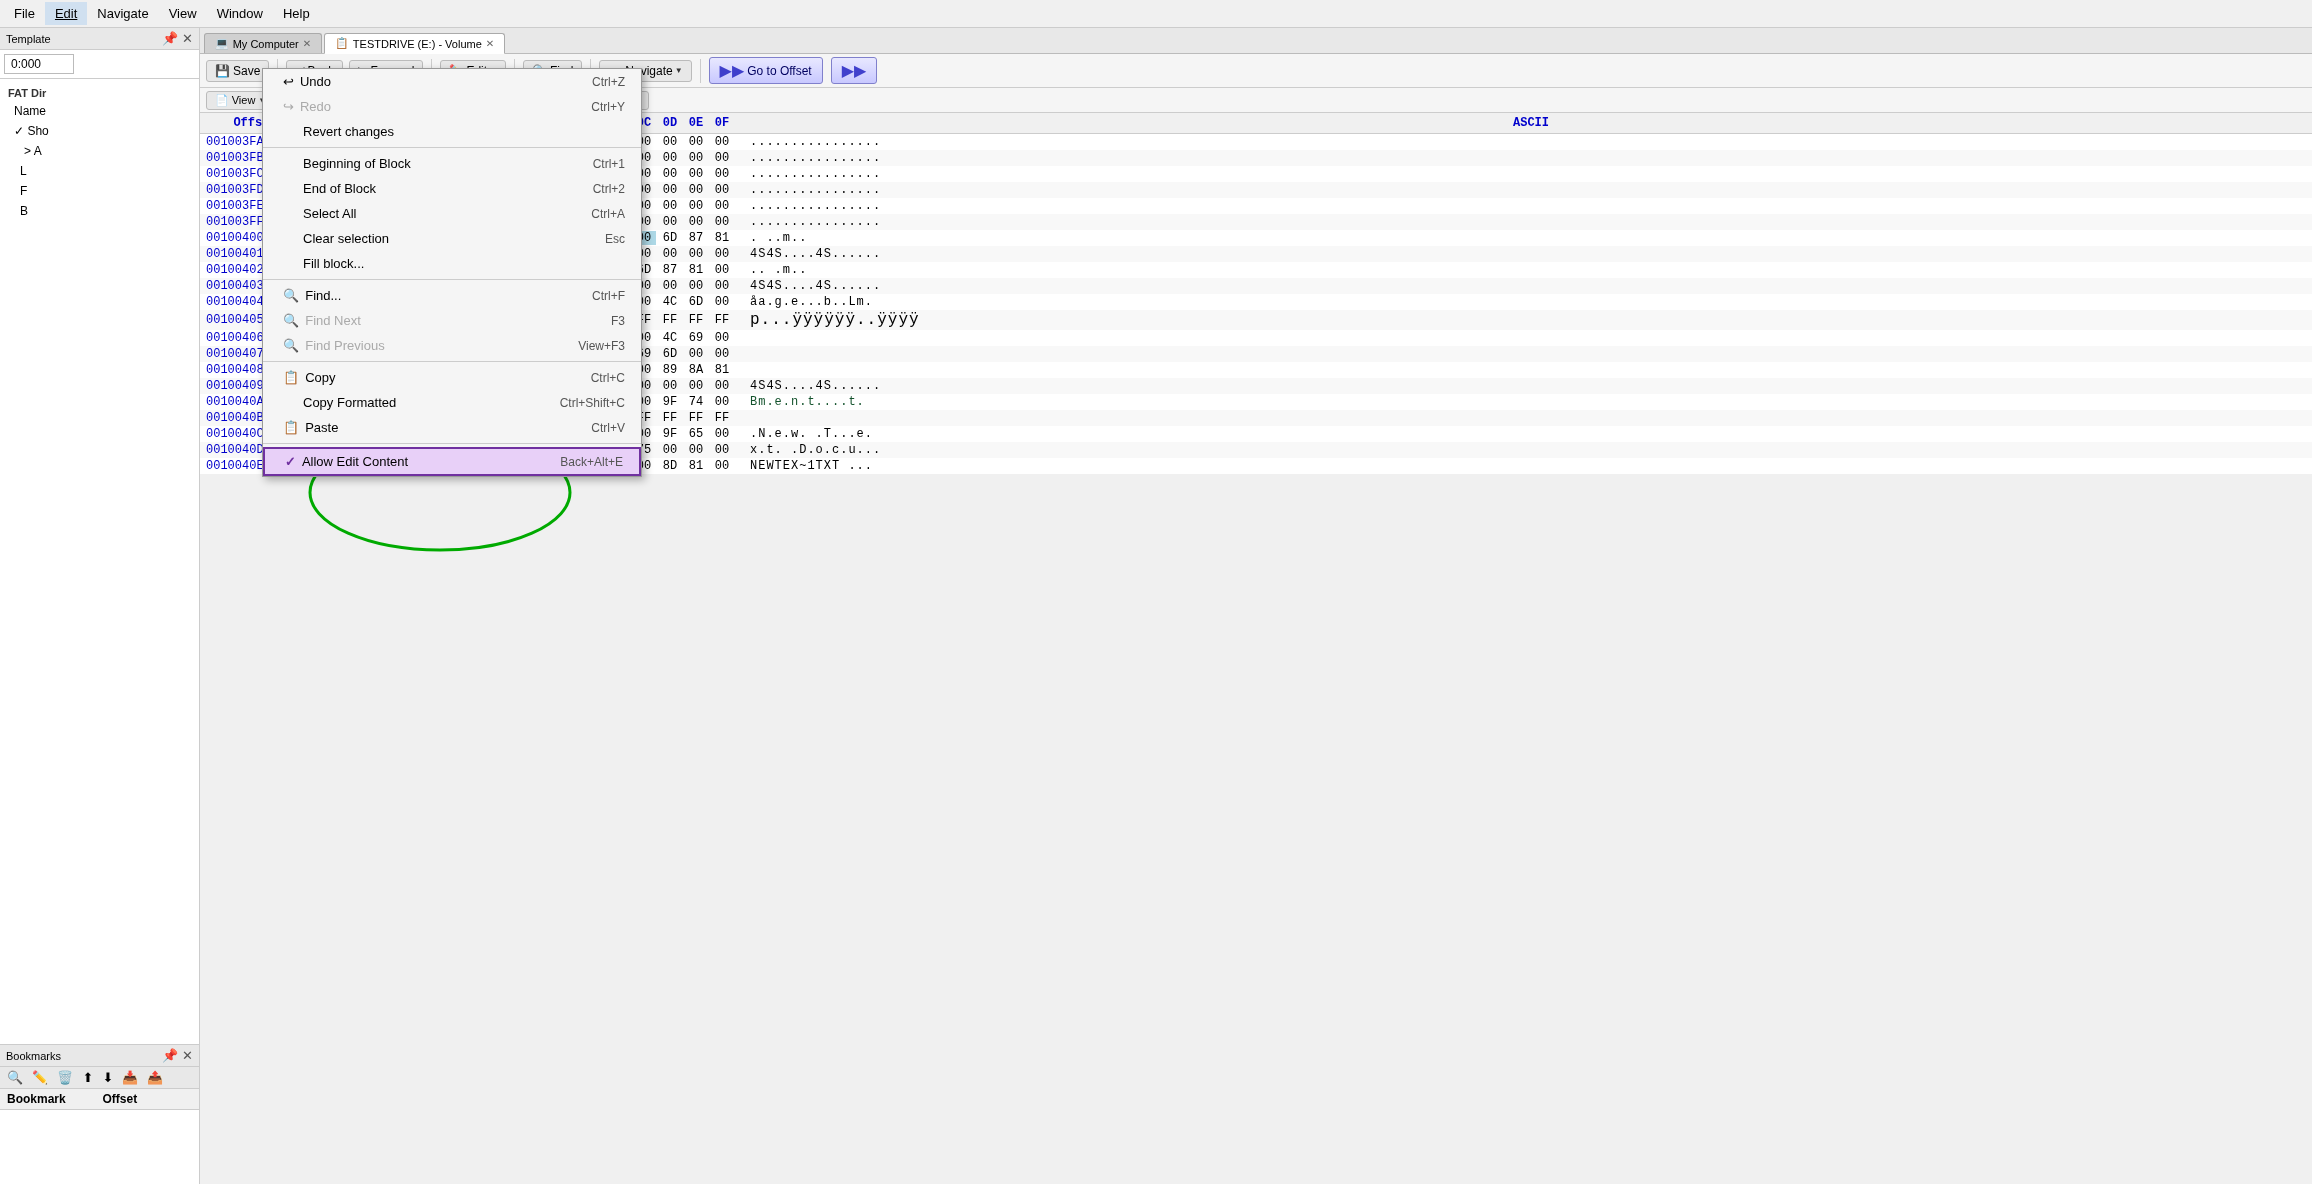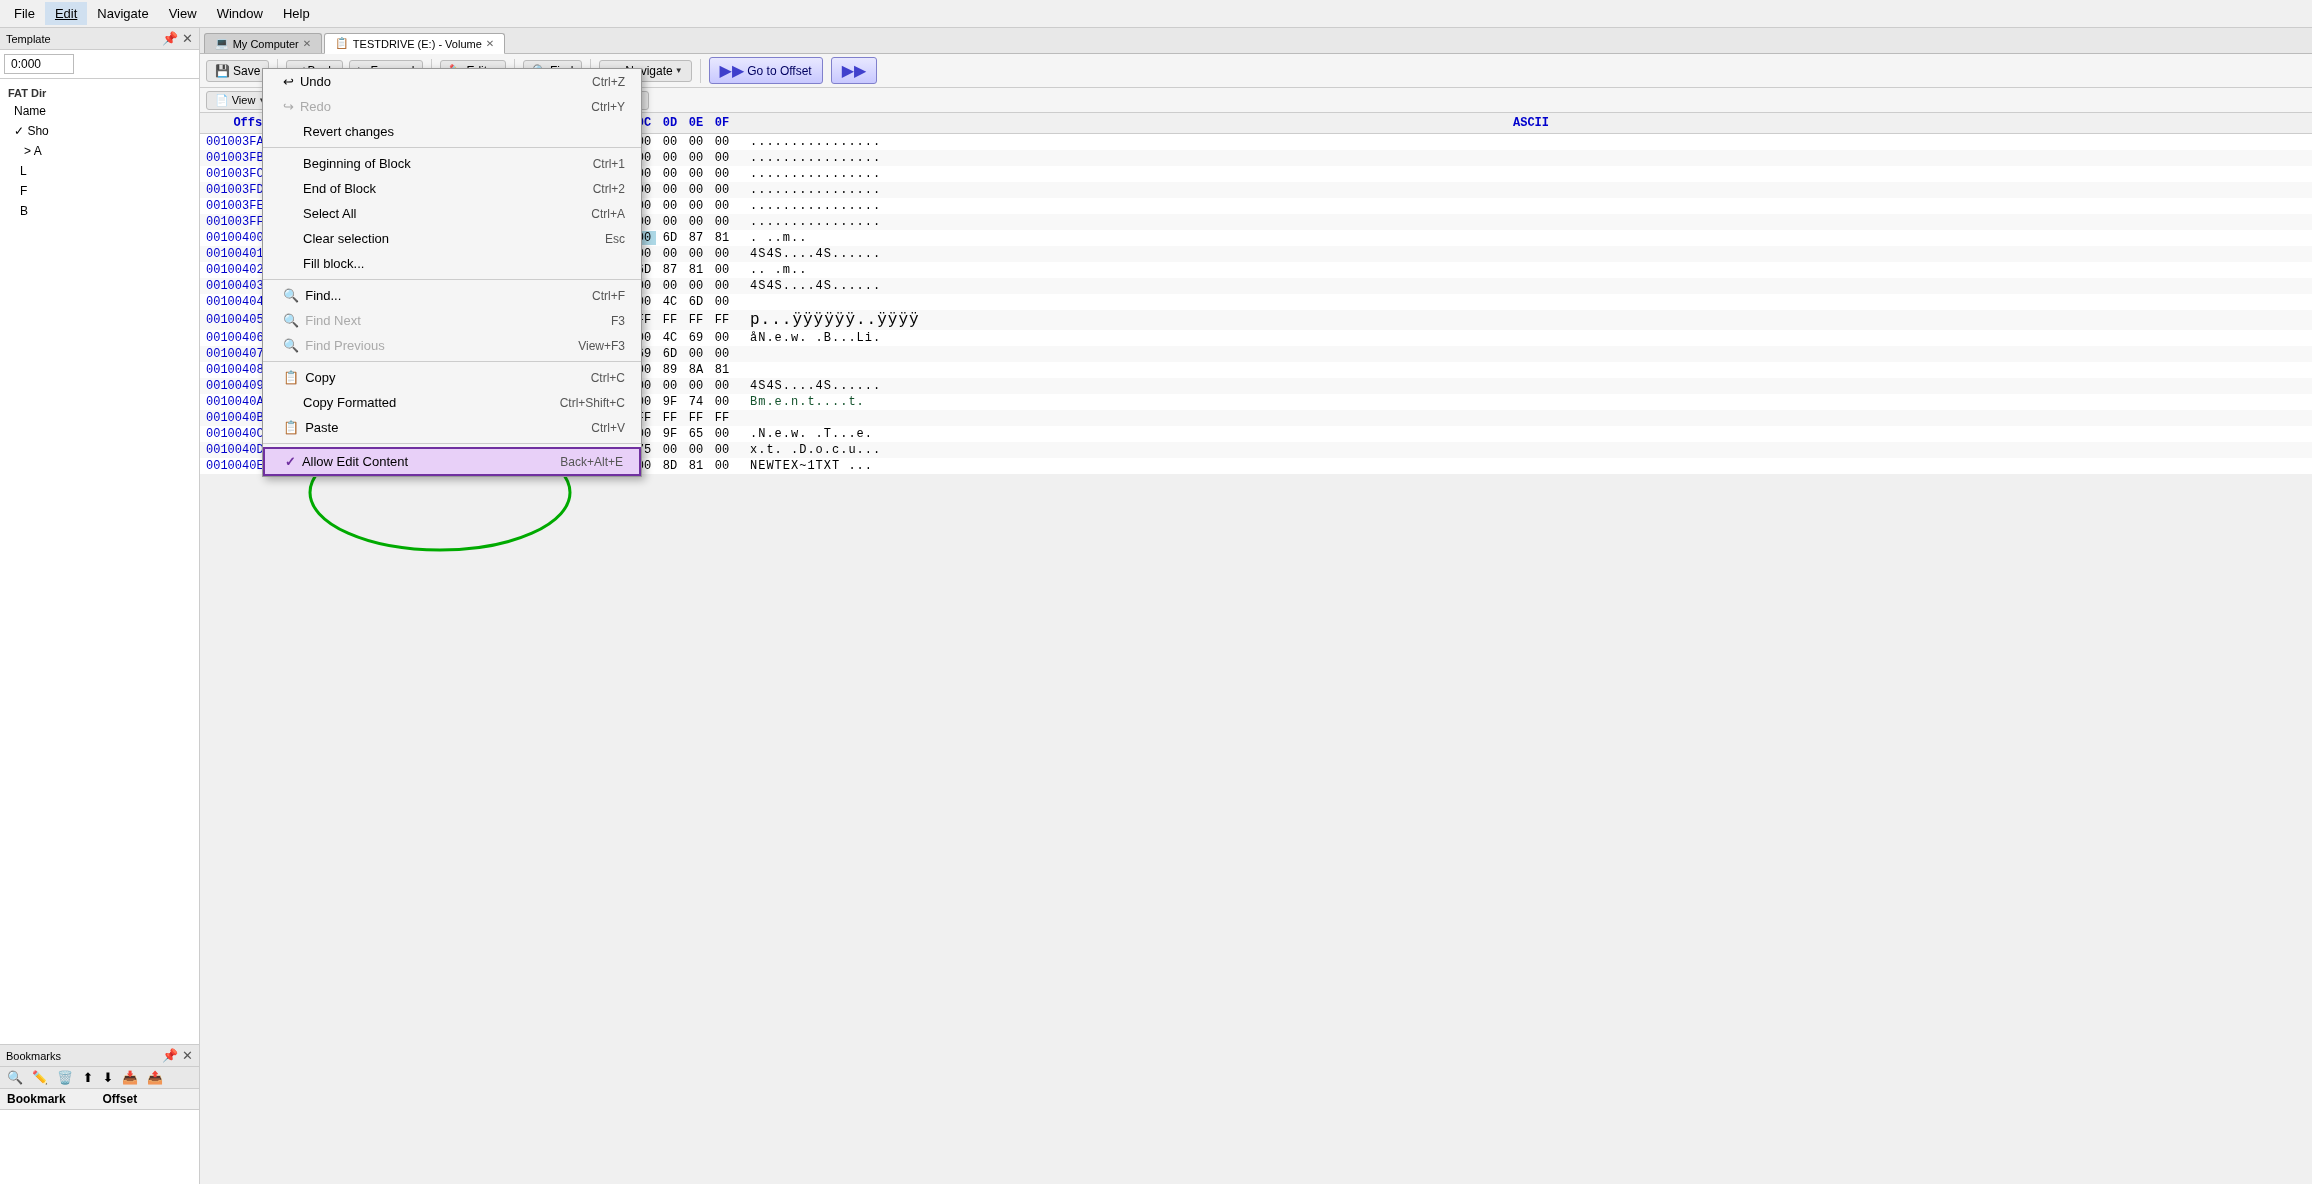--- a/index.html
+++ b/index.html
@@ -555,20 +555,21 @@
                 <div style="display: flex; gap: 2px;">
                   <div style="width: 24px; text-align: center; font-size: 12px; cursor: pointer;">00</div>
                   <div style="width: 24px; text-align: center; font-size: 12px; cursor: pointer;">62</div>
                   <div style="width: 24px; text-align: center; font-size: 12px; cursor: pointer;">00</div>
                   <div style="width: 24px; text-align: center; font-size: 12px; cursor: pointer;">0F</div>
                   <div style="width: 24px; text-align: center; font-size: 12px; cursor: pointer;">00</div>
                   <div style="width: 24px; text-align: center; font-size: 12px; cursor: pointer;">4C</div>
                   <div style="width: 24px; text-align: center; font-size: 12px; cursor: pointer;">6D</div>
                   <div style="width: 24px; text-align: center; font-size: 12px; cursor: pointer;">00</div>
                 </div>
+                <div style="flex: 1 1 0%; padding-left: 16px; min-width: 160px; font-size: 12px; color: rgb(0, 0, 0); letter-spacing: 1px; white-space: nowrap;">åa.g.e...b..Lm.</div>
               </div>
               <div style="display: flex; align-items: center; padding: 1px 0px; font-family: &quot;Courier New&quot;, monospace; font-size: 12px; background: rgb(248, 248, 248);">
                 <div style="width: 110px; color: rgb(0, 0, 204); padding: 0px 6px; font-size: 12px;">001004050</div>
                 <div style="display: flex; gap: 2px;">
                   <div style="width: 24px; text-align: center; font-size: 12px; cursor: pointer;">70</div>
                   <div style="width: 24px; text-align: center; font-size: 12px; cursor: pointer;">00</div>
                   <div style="width: 24px; text-align: center; font-size: 12px; cursor: pointer;">00</div>
                   <div style="width: 24px; text-align: center; font-size: 12px; cursor: pointer;">00</div>
                   <div style="width: 24px; text-align: center; font-size: 12px; cursor: pointer;">FF</div>
                   <div style="width: 24px; text-align: center; font-size: 12px; cursor: pointer;">FF</div>
@@ -604,21 +605,20 @@
                 <div style="display: flex; gap: 2px;">
                   <div style="width: 24px; text-align: center; font-size: 12px; cursor: pointer;">00</div>
                   <div style="width: 24px; text-align: center; font-size: 12px; cursor: pointer;">42</div>
                   <div style="width: 24px; text-align: center; font-size: 12px; cursor: pointer;">00</div>
                   <div style="width: 24px; text-align: center; font-size: 12px; cursor: pointer;">0F</div>
                   <div style="width: 24px; text-align: center; font-size: 12px; cursor: pointer;">00</div>
                   <div style="width: 24px; text-align: center; font-size: 12px; cursor: pointer;">4C</div>
                   <div style="width: 24px; text-align: center; font-size: 12px; cursor: pointer;">69</div>
                   <div style="width: 24px; text-align: center; font-size: 12px; cursor: pointer;">00</div>
                 </div>
-                <div style="flex: 1 1 0%; padding-left: 16px; min-width: 160px; font-size: 12px; color: rgb(0, 0, 0); letter-spacing: 1px; white-space: nowrap;">åN.e.w. .B...Li.</div>
               </div>
               <div style="display: flex; align-items: center; padding: 1px 0px; font-family: &quot;Courier New&quot;, monospace; font-size: 12px; background: rgb(248, 248, 248);">
                 <div style="width: 110px; color: rgb(0, 0, 204); padding: 0px 6px; font-size: 12px;">001004070</div>
                 <div style="display: flex; gap: 2px;">
                   <div style="width: 24px; text-align: center; font-size: 12px; cursor: pointer;">74</div>
                   <div style="width: 24px; text-align: center; font-size: 12px; cursor: pointer;">00</div>
                   <div style="width: 24px; text-align: center; font-size: 12px; cursor: pointer;">6D</div>
                   <div style="width: 24px; text-align: center; font-size: 12px; cursor: pointer;">00</div>
                   <div style="width: 24px; text-align: center; font-size: 12px; cursor: pointer;">61</div>
                   <div style="width: 24px; text-align: center; font-size: 12px; cursor: pointer;">00</div>

